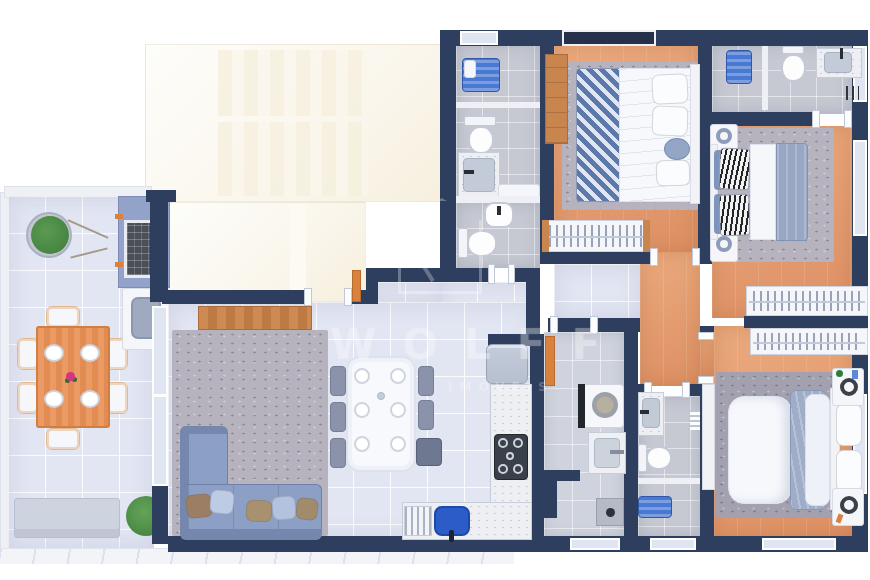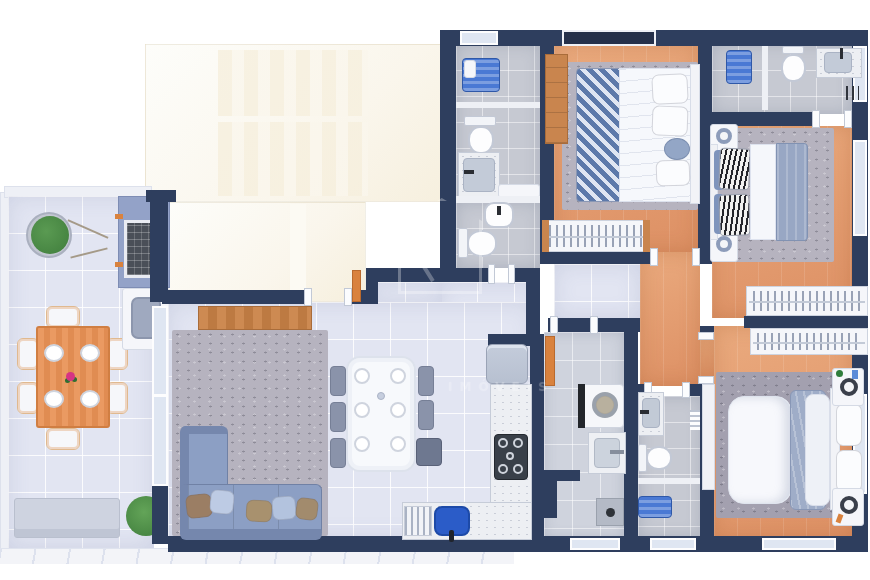--- a/index.html
+++ b/index.html
@@ -298,15 +298,16 @@
   <div class="abs" style="left:642px;top:398px;width:18px;height:30px;background:#c2cad6;border:1px solid #aab3c4;border-radius:4px;"></div>
   <div class="abs" style="left:640px;top:410px;width:9px;height:4px;background:#2a2d33;"></div>
   <div class="abs tank" style="left:638px;top:444px;width:9px;height:28px;"></div>
   <div class="abs bowl" style="left:646px;top:446px;width:26px;height:24px;"></div>
   <div class="abs" style="left:638px;top:478px;width:62px;height:6px;background:#eef0f5;"></div>
   <div class="abs mat" style="left:638px;top:496px;width:34px;height:22px;"></div>
   <div class="abs" style="left:690px;top:410px;width:10px;height:20px;background:repeating-linear-gradient(0deg,#fdfdfe 0 3px,#bdc4d2 3px 5px);"></div>
 
   <div class="abs" style="left:398px;top:198px;width:84px;height:96px;border:3px solid rgba(255,255,255,.30);clip-path:polygon(0 30%,52% 0,100% 24%,100% 100%,0 100%);"></div>
   <div class="abs" style="left:414px;top:222px;width:4px;height:64px;background:rgba(255,255,255,.28);transform:rotate(-32deg);"></div>
+  <div class="abs wm" style="left:330px;top:320px;font-size:42px;letter-spacing:26px;">WOLFF</div>
   <div class="abs wm" style="left:448px;top:380px;font-size:12px;letter-spacing:7px;opacity:.8;">IMÓVEIS</div>
 
 </div>
 
 </body></html>

